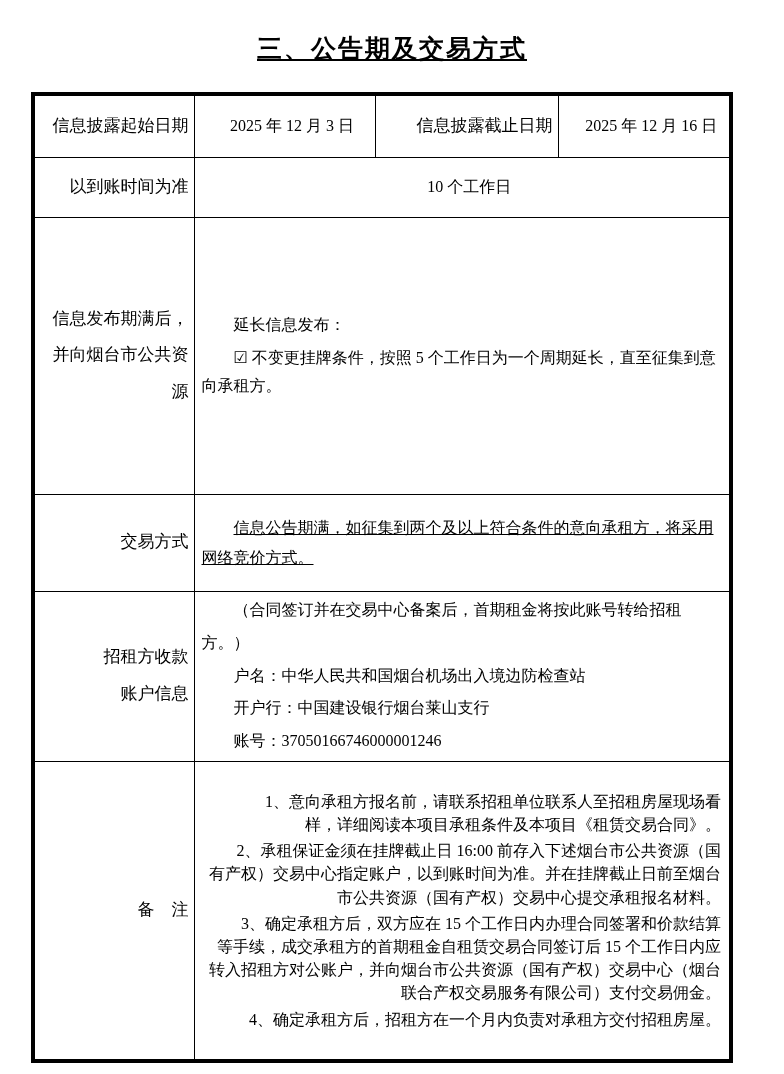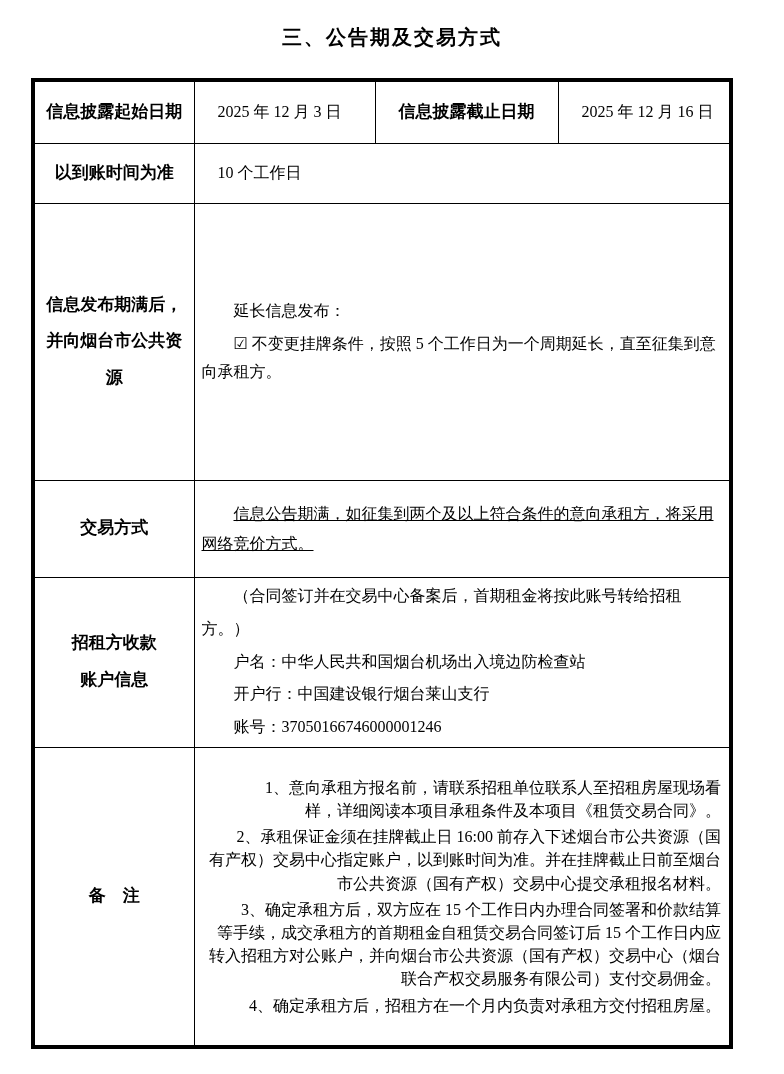--- a/index.html
+++ b/index.html
@@ -12,51 +12,53 @@
     font-family: "Liberation Serif", "DejaVu Serif", serif;
   }
   .page {
     position: relative;
     width: 784px;
     height: 1074px;
     overflow: hidden;
   }
   .doc-title {
     margin: 0;
-    padding-top: 24px;
+    padding-top: 32px;
     text-align: center;
-    font-size: 20px;
+    font-size: 25px;
     font-weight: bold;
     letter-spacing: 2px;
+    text-decoration: underline;
   }
   table.info-table {
     border-collapse: collapse;
     table-layout: fixed;
     width: 698px;
     margin: 27px 0 0 31px;
     border: 4px solid #000;
   }
   .info-table th,
   .info-table td {
     border: 1px solid #000;
     font-size: 16px;
     font-weight: normal;
     vertical-align: middle;
     padding: 2px 8px 2px 7px;
     word-break: break-all;
     overflow-wrap: anywhere;
   }
   .info-table th.hdr {
-    font-weight: bold;
+    font-weight: normal;
     font-size: 17px;
-    text-align: center;
+    text-align: right;
     padding: 2px 5px;
     line-height: 2.15;
   }
   .info-table td.val-center {
+    text-align: center;
     padding-left: 23px;
   }
   
   .cell-extension p {
     margin: 5px 0;
     text-indent: 2em;
     line-height: 1.75;
   }
   .cell-trade p {
     margin: 0;

